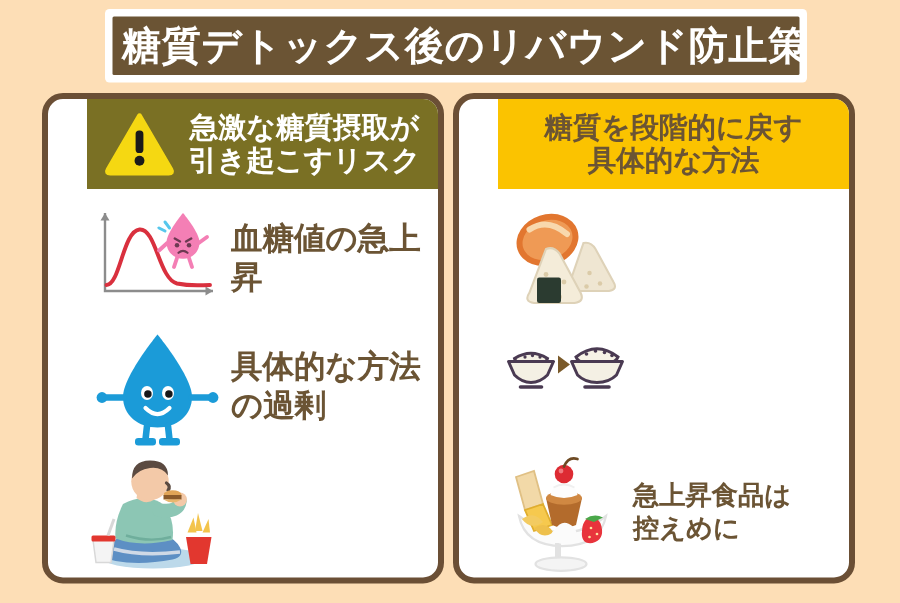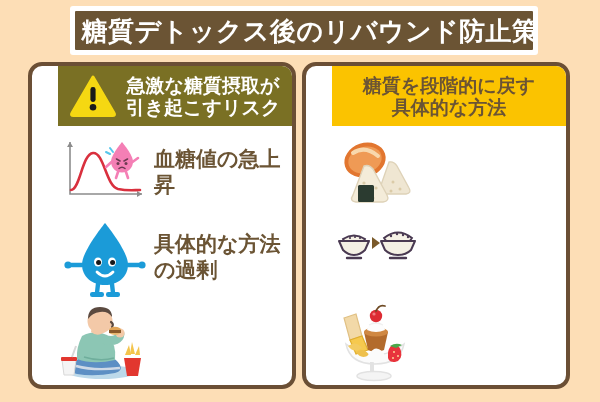--- a/index.html
+++ b/index.html
@@ -330,16 +330,18 @@
 
           <path d="M55 40 q8 -3 10 5 q2 9 -6 11 q-8 1 -7 -8 q0 -5 3 -8 z" fill="#e8343c"></path>
           <path d="M54 40 q6 -4 12 -1 l-6 3 z" fill="#4aa84a"></path>
           <circle cx="58" cy="46" r="0.9" fill="#ffe3a0"></circle>
           <circle cx="62" cy="50" r="0.9" fill="#ffe3a0"></circle>
           <circle cx="57" cy="52" r="0.9" fill="#ffe3a0"></circle>
 
           <path d="M34 47 q5 -8 12 -2 q5 5 0 10 q-9 4 -14 -2 q-2 -3 2 -6 z" fill="#fbfbfb"></path>
         </svg>
       </div>
+      <span class="row-label">急上昇食品は
+控えめに</span>
     </div>
 
   </div>
 </div>
 
 </body></html>

